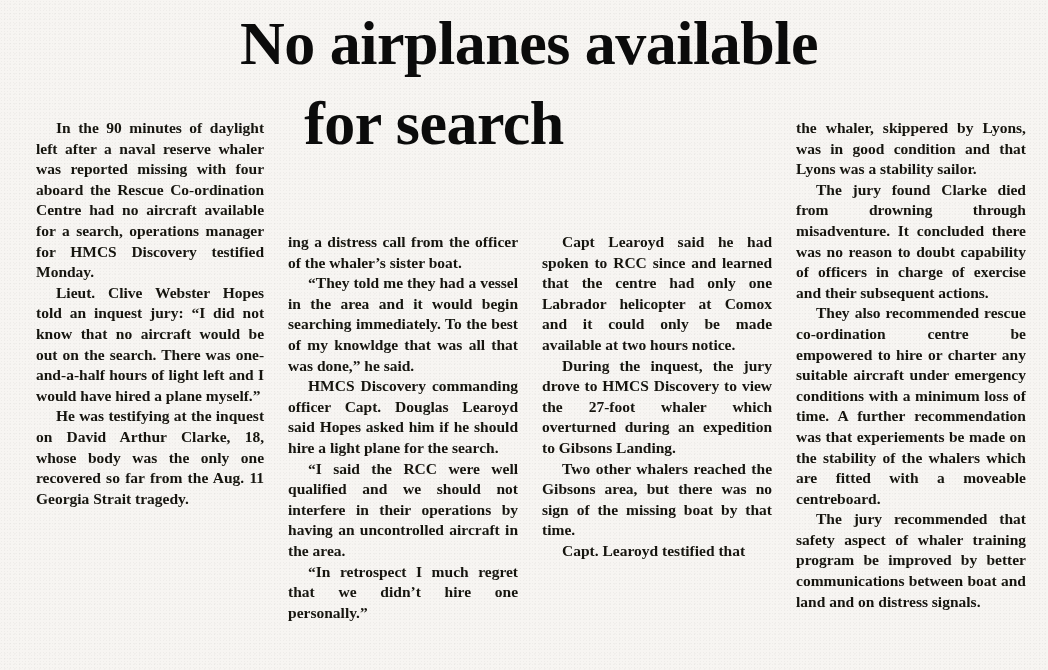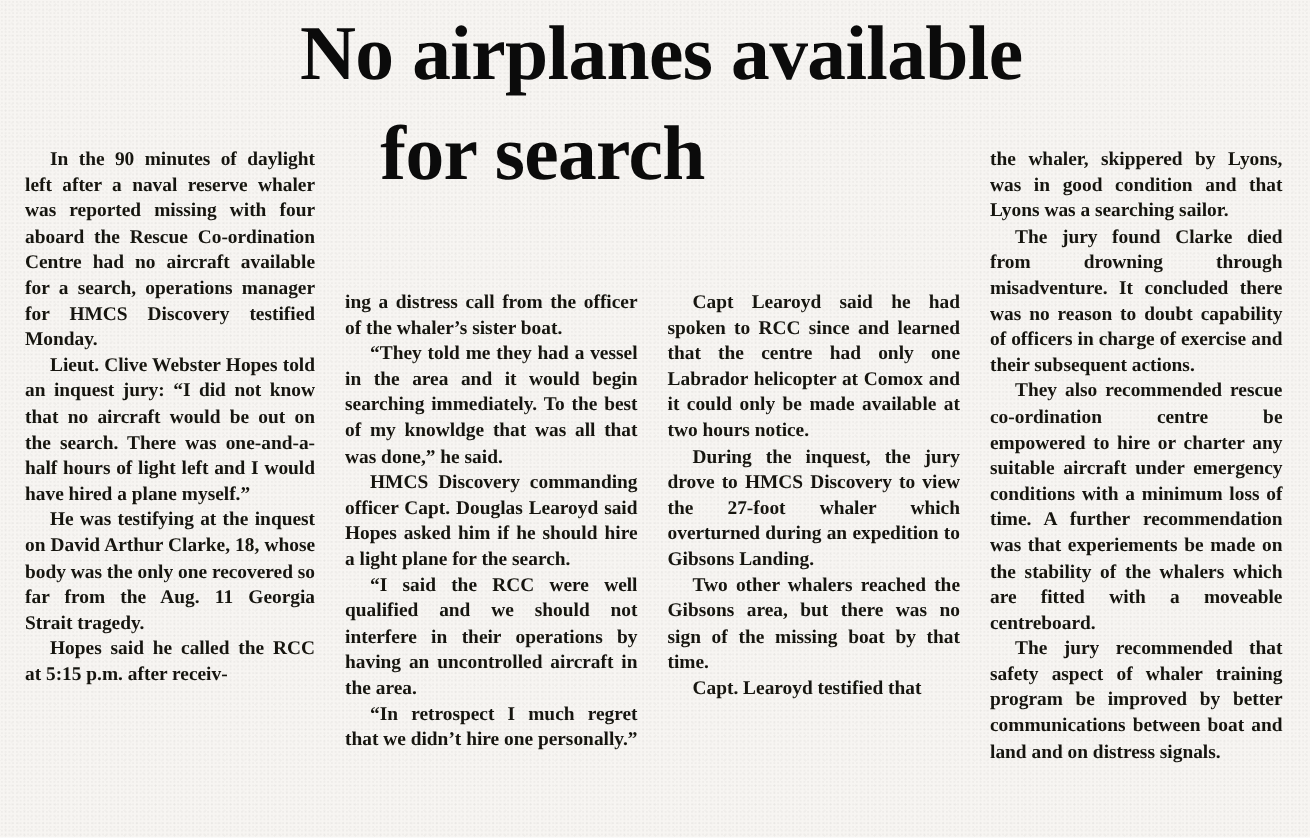--- a/index.html
+++ b/index.html
@@ -47,21 +47,21 @@
     font-size: 62px;
     line-height: 70px;
     padding-left: 120px;
     padding-right: 300px;
     margin-top: 10px;
     white-space: nowrap;
   }
   .columns {
     position: absolute;
     top: 118px;
-    left: 8px;
+    left: 24px;
     right: 8px;
     display: flex;
     gap: 0;
   }
   .col {
     width: 262px;
     box-sizing: border-box;
     padding: 0 14px 0 10px;
     font-size: 15.5px;
     line-height: 20.6px;
@@ -92,39 +92,38 @@
     <div class="headline-line1">No airplanes available</div>
     <div class="headline-line2">for search</div>
   </div>
 
   <div class="columns">
 
     <div class="col c1">
       <p class="first">In the 90 minutes of daylight left after a naval reserve whaler was reported missing with four aboard the Rescue Co-ordination Centre had no aircraft available for a search, operations manager for HMCS Discovery testified Monday.</p>
       <p>Lieut. Clive Webster Hopes told an inquest jury: “I did not know that no aircraft would be out on the search. There was one-and-a-half hours of light left and I would have hired a plane myself.”</p>
       <p>He was testifying at the inquest on David Arthur Clarke, 18, whose body was the only one recovered so far from the Aug. 11 Georgia Strait tragedy.</p>
-      <p>Hopes said he called the RCC at 5:15 p.m. after receiv-</p>
     </div>
 
     <div class="col c2">
       <p class="first" style="text-indent:0;">ing a distress call from the officer of the whaler’s sister boat.</p>
       <p>“They told me they had a vessel in the area and it would begin searching immediately. To the best of my knowldge that was all that was done,” he said.</p>
       <p>HMCS Discovery commanding officer Capt. Douglas Learoyd said Hopes asked him if he should hire a light plane for the search.</p>
       <p>“I said the RCC were well qualified and we should not interfere in their operations by having an uncontrolled aircraft in the area.</p>
       <p>“In retrospect I much regret that we didn’t hire one personally.”</p>
     </div>
 
     <div class="col c3">
       <p class="first">Capt Learoyd said he had spoken to RCC since and learned that the centre had only one Labrador helicopter at Comox and it could only be made available at two hours notice.</p>
       <p>During the inquest, the jury drove to HMCS Discovery to view the 27-foot whaler which overturned during an expedition to Gibsons Landing.</p>
       <p>Two other whalers reached the Gibsons area, but there was no sign of the missing boat by that time.</p>
       <p>Capt. Learoyd testified that</p>
     </div>
 
     <div class="col c4">
-      <p class="first" style="text-indent:0;">the whaler, skippered by Lyons, was in good condition and that Lyons was a searching sailor.</p>
+      <p class="first" style="text-indent:0;">the whaler, skippered by Lyons, was in good condition and that Lyons was a stability sailor.</p>
       <p>The jury found Clarke died from drowning through misadventure. It concluded there was no reason to doubt capability of officers in charge of exercise and their subsequent actions.</p>
       <p>They also recommended rescue co-ordination centre be empowered to hire or charter any suitable aircraft under emergency conditions with a minimum loss of time. A further recommendation was that experiements be made on the stability of the whalers which are fitted with a moveable centreboard.</p>
       <p>The jury recommended that safety aspect of whaler training program be improved by better communications between boat and land and on distress signals.</p>
     </div>
 
   </div>
 </div>
 
 </body></html>

